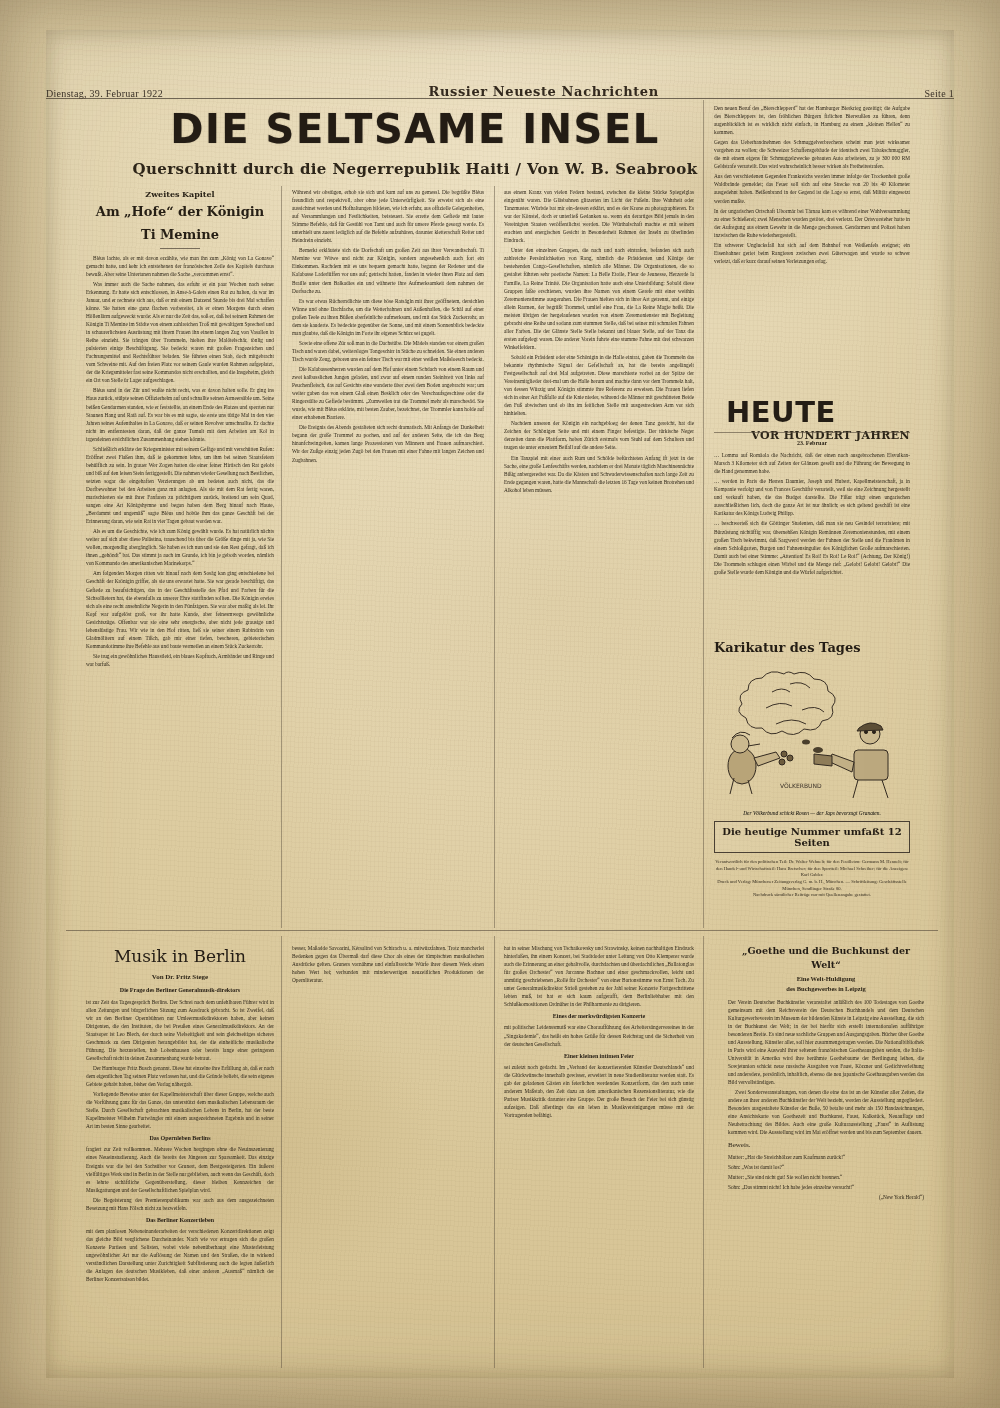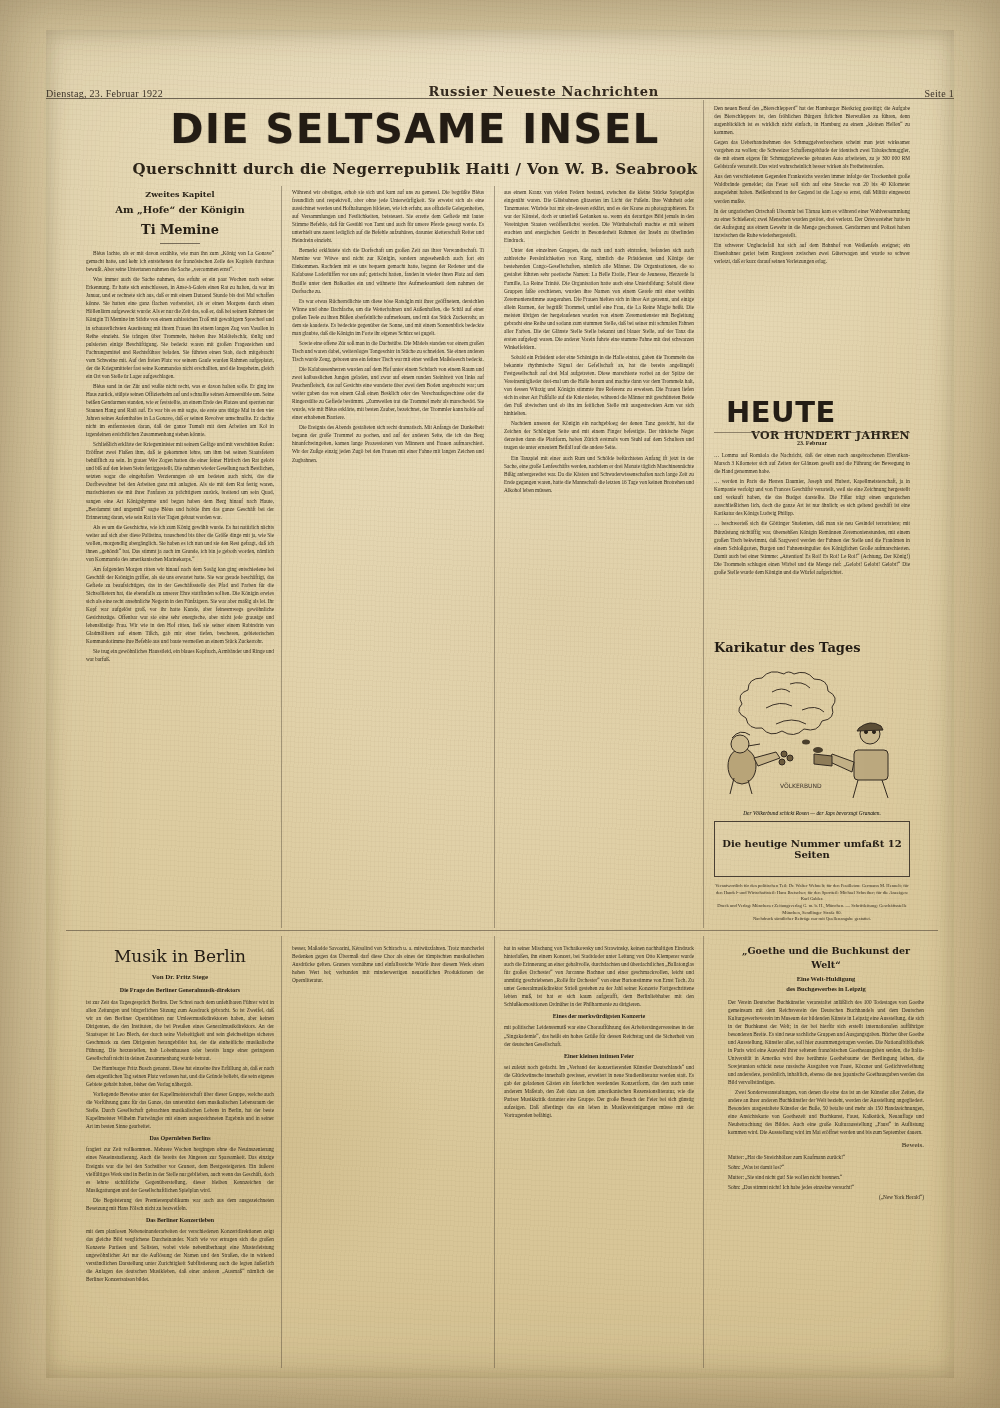--- a/index.html
+++ b/index.html
@@ -209,21 +209,21 @@
     margin-top: 2px;
     font-style: italic;
   }
   .umfang {
     margin-top: 5px;
     border: 1px solid #4a4034;
     text-align: center;
     font-family: "DejaVu Serif", serif;
     font-weight: bold;
     font-size: 10px;
-    padding: 16px 0;
+    padding: 4px 0;
     color: #241d15;
     background: rgba(255,255,255,0.06);
   }
   .colophon {
     margin-top: 6px;
     font-size: 4.6px;
     line-height: 1.45;
     text-align: center;
     color: #342c1f;
   }
@@ -242,59 +242,59 @@
   .musik-h {
     text-align: center;
     font-family: "DejaVu Serif", serif;
     font-weight: normal;
     font-size: 17px;
     color: #241d15;
   }
   .musik-by { text-align: center; font-size: 7px; font-weight: bold; margin: 2px 0 4px 0; }
 
   .witz { margin-top: 4px; }
-  .witz .wh { text-align: right; font-weight: normal; font-size: 7px; margin-bottom: 2px; }
+  .witz .wh { text-align: left; font-weight: normal; font-size: 7px; margin-bottom: 2px; }
 
   
   .edge {
     position: absolute;
     inset: 0;
     pointer-events: none;
     box-shadow: inset 0 0 60px rgba(90,70,40,0.35), inset 0 0 140px rgba(110,88,50,0.18);
   }
 </style>
 </head>
 <body>
 
 <div class="page">
   <div class="sheet"></div>
   <div class="stain1"></div>
   <div class="stain2"></div>
   <div class="stain3"></div>
   <div class="grain"></div>
 
   <div class="runhead">
-    <span>Dienstag, 23. Februar 1922</span>
+    <span>Dienstag, 39. Februar 1922</span>
     <span class="center">Russier Neueste Nachrichten</span>
     <span>Seite 1</span>
   </div>
   <div class="rule-top"></div>
 
   <div class="masthead">
     <h1>DIE SELTSAME INSEL</h1>
     <h2>Querschnitt durch die Negerrepublik Haiti  /  Von W. B. Seabrook</h2>
   </div>
 
   <div class="vrule" style="left:281px; top:186px; height:742px;"></div>
   <div class="vrule" style="left:494px; top:186px; height:742px;"></div>
   <div class="vrule" style="left:703px; top:100px; height:828px;"></div>
 
   <div class="col" style="left:86px; top:188px; width:188px;">
     <div class="kicker">Zweites Kapitel</div>
-    <div class="colhead" style="font-size:10px;">Am „Hofe“ der Königin</div>
+    <div class="colhead" style="font-size:13px;">Am „Hofe“ der Königin</div>
     <div class="colhead" style="font-size:13px;">Ti Memine</div>
     <div class="sub-rule"></div>
     <p>Bléus lachte, als er mit davon erzählte, wie man ihn zum „König von La Gonave“ gemacht hatte, und kehr ich entstehenen der französischen Zeile des Kapitels durchaus bewußt. Aber seine Untertanen nahmen die Sache „vercommen ernst“.</p>
     <p>Was immer auch die Sache nahmen, das erfuhr er ein paar Wochen nach seiner Erkennung. Er hatte sich entschlossen, in Anse-à-Galets einen Rat zu halten, da war im Januar, und er rechnete sich aus, daß er mit einem Dutzend Stunde bis drei Mal schaffen könne. Sie hatten eine ganz flachen vorbereitet, als er einen Morgens durch einen Höllenlärm aufgeweckt wurde: Als er nur die Zeit das, soß er, daß bei seinem Rahmen der Königin Ti Memine im Städte von einem zahlreichen Troß mit gewaltigem Sprecherl und in schaurerlichsten Ausrüstung mit ihrem Frauen ihn einem langen Zug von Vasallen in Reihe einzieht. Sie trängen über Trommeln, hielten ihre Malötelschär, tönlig und pulsierten einige Beschäftigung. Sie bedeckt waren mit großen Fragezeichen und Fachrungsmittel und Rechtsführer beladen. Sie führten einen Stab, doch mitgebracht vom Schweine mit. Auf den freien Platz vor seinem Gaule wurden Rahmen aufgeplatzt, der die Kriegsmitteler fast seine Kommandos nicht erschallten, und die Insgeheim, gleich ein Ort von Stelle ür Lager aufgeschlagen.</p>
     <p>Bléus sand in der Zür und wußte nicht recht, was er davon halten solle. Er ging ins Haus zurück, stülpte seinen Offizierhelm auf und schnallte seinen Armeersäble um. Seine beißen Gendarmen standen, wie er feststellte, an einem Ende des Platzes und sperrten nur Staunen Hang und Ratä auf. Es war bis es mit sagte, sie erste uns tütige Mal in den vier Jahren seines Aufenthaltes in La Gonave, daß er seinen Revolver umschnallte. Er dachte nicht im entferntesten daran, daß der ganze Tumult mit dem Arbeiten am Kol in irgendeinen ersichtlichen Zusammenhang stehen könnte.</p>
     <p>Schließlich erklärte der Kriegsminister mit seinem Gefäge und mit verschütten Rufen: Eröffnet zwei Flaßen ihm, daß ie gekommen lehre, um ihm bei seinen Staatsfeiern behülflich zu sein. In grauer Wer Zogen hatten die einer feiner Hirtisch den Rat gelobt und biß auf den leisen Stein fertiggestellt. Die nahmen wieder Gesellung nach Bestlichen, setzten sogar die eingehaften Verzierungen ab um bedeten auch nicht, das die Dorfbewohner bei den Arbeiten ganz mit anlagten. Als sie mit dem Rat fertig waren, maríschierten sie mit ihrer Fanfaren zu prächtigtem zurück, breitend um sein Quad, sangen eine Art Königshymne und began haben dem Berg hinauf nach Haute, „Berdammt und ungemäß“ sagte Bléus und hobüe ihm das ganze Geschäft bei der Erinnerung daran, wie sein Rat in vier Tagen gebaut worden war.</p>
     <p>Als es um die Geschichte, wie ich zum König gewählt wurde. Es hat natürlich nächts weiter auf sich aber diese Palästina, trauschend bis über die Größe dinge mit ja, wie Sie wollen, morgendlig abergänglich. Sie haben es ich nun und sie den Rest gefragt, daß ich ihnen „gehöndt“ bat. Das stimmt ja auch im Grunde, ich bin je geboth worden, nämlich von Kommando des amerikanischen Marinekorps.“</p>
     <p>Am folgenden Morgen ritten wir hinauf nach dem Sosäg kan ging entschiedene bei Geschäft der Krönigin griffer, als sie uns erwartet hatte. Sie war gerade beschäftigt, das Gefiede zu beaufsichtigen, das in der Geschäftsstelle des Pfad und Farben für die Sichsollietern hat, die ebensfalls zu unserer Ehre stattfinden sollten. Die Königin erwies sich als eine recht ansehnliche Negerin in den Fünfzigern. Sie war aber maßig als lei. Ihr Kopf war aufgelöst groß, vor ihr hatte Kunde, aber feinesmwegs gewöhnliche Gesichtszüge. Offenbar war sie eine sehr energische, aber nicht jede grausige und lebenslüstige Frau. Wir wie in den Hof ritten, ließ sie seiner einem Rabindrin von Gladmölitern auf einem Tißch, gab mir einer tiefen, bescheren, gebieterischen Kommandotimme ihre Befehle aus und baute vermeilen an einem Stück Zuckerrohr.</p>
     <p>Sie trug ein gewöhnliches Hausstleid, ein blaues Kopftuch, Armbänder und Ringe und war barfuß.</p>
   </div>

